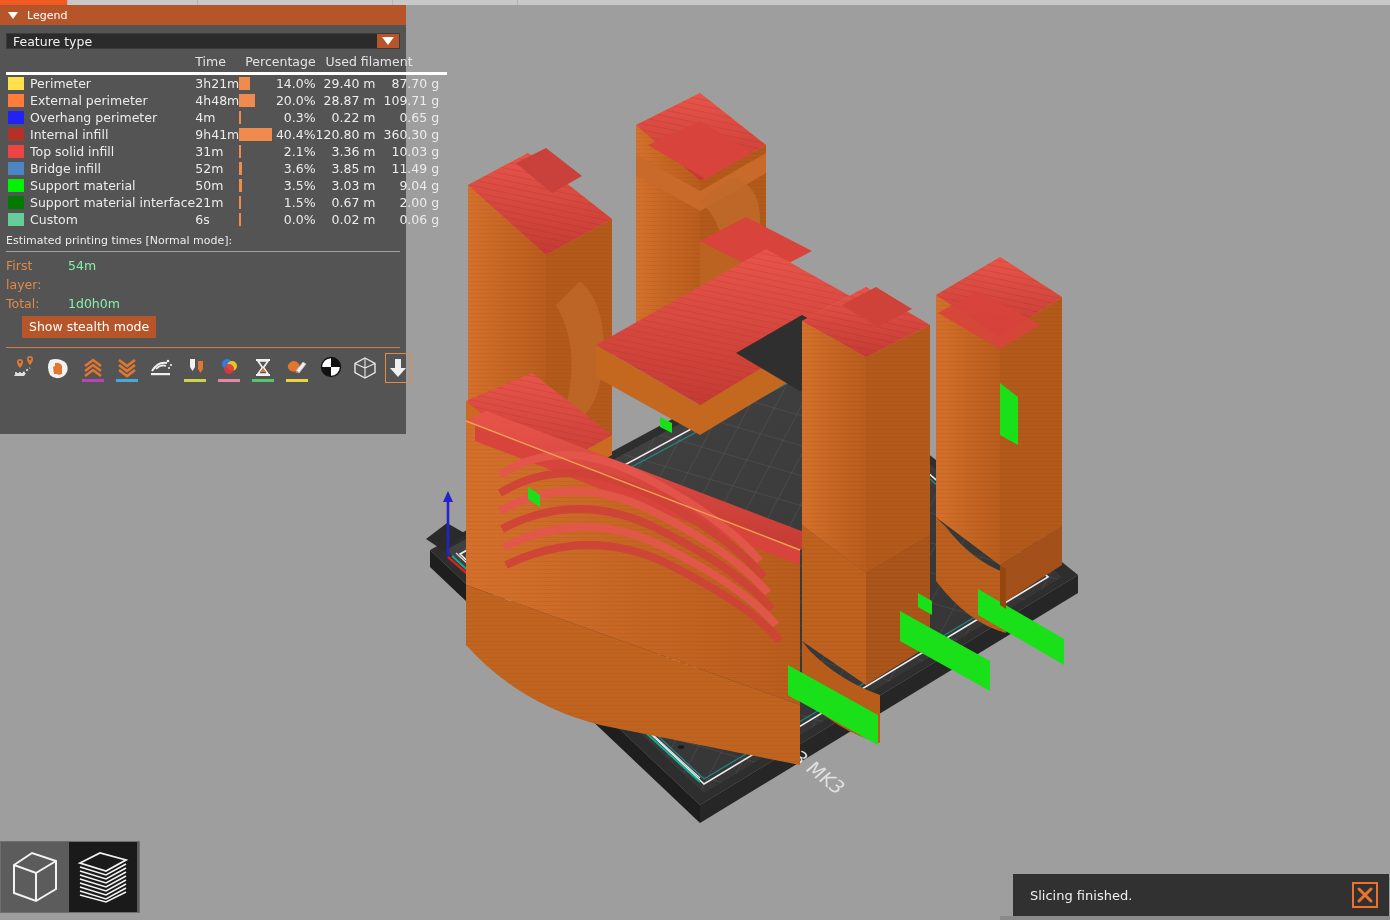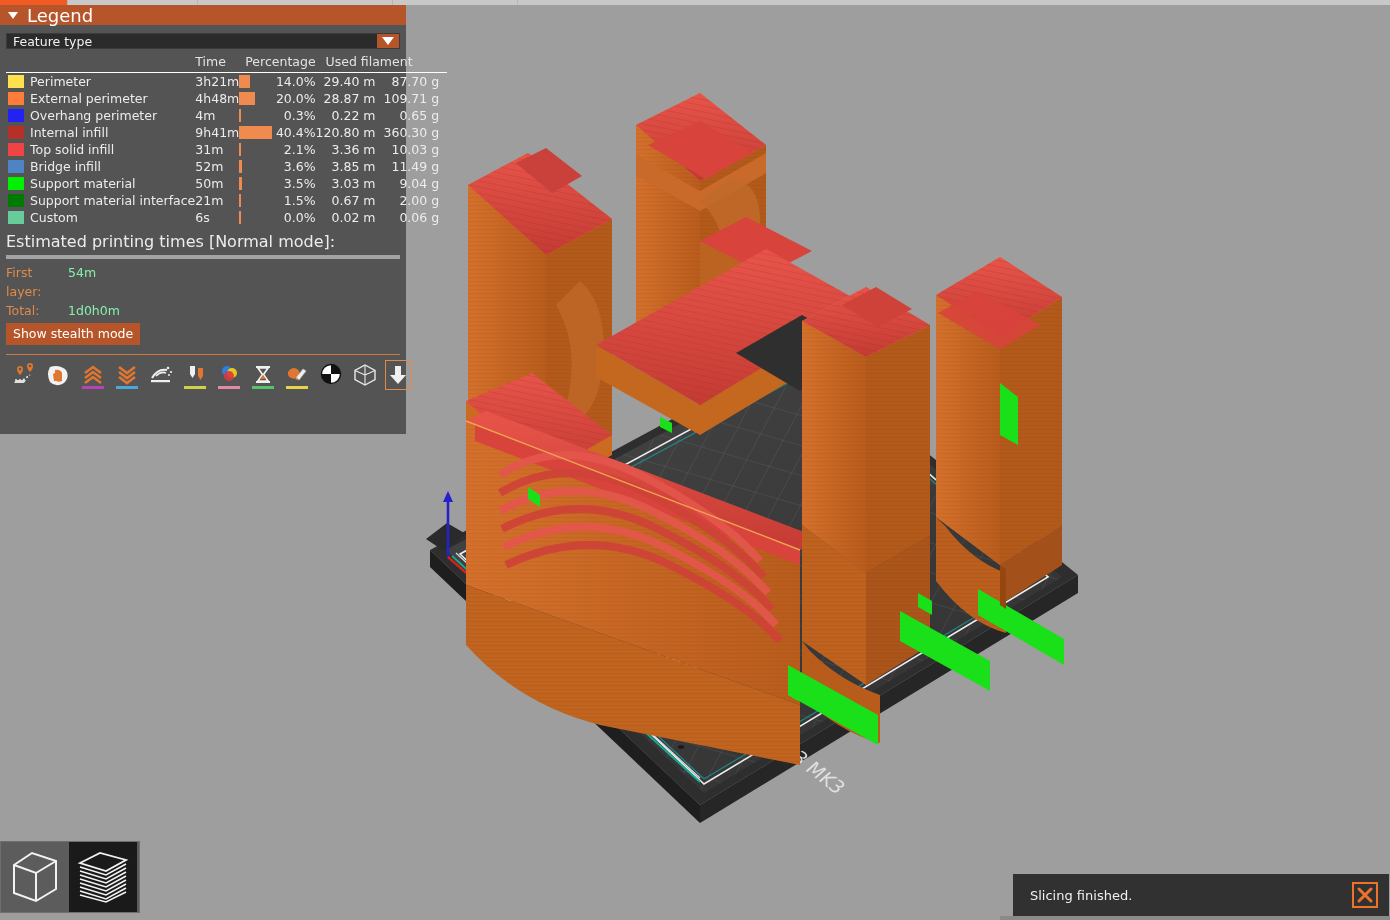--- a/index.html
+++ b/index.html
@@ -46,21 +46,21 @@
     width: 406px; height: 429px;
     background: #545454;
     color: #e8e8e8;
     font-size: 12.5px;
     z-index: 30;
     box-shadow: 0 0 0 0 rgba(0,0,0,0);
   }
   .legend-title {
     height: 20px; background: #b7552a; color: #fff;
     display: flex; align-items: center; gap: 9px;
-    padding: 0 8px; font-size: 18px;
+    padding: 0 8px; font-size: 11px;
   }
   .legend-title .tri {
     width: 0; height: 0;
     border-left: 5px solid transparent;
     border-right: 5px solid transparent;
     border-top: 7px solid #ffffff;
     display: inline-block;
   }
   .legend-body { padding: 6px 6px 0 6px; }
 
@@ -80,50 +80,50 @@
     border-left: 6px solid transparent;
     border-right: 6px solid transparent;
     border-top: 8px solid #ffffff;
   }
 
   
   table.legend-table { width: 100%; border-collapse: collapse; font-size: 12.5px; }
   table.legend-table th {
     font-weight: normal; color: #e3e3e3; padding: 1px 0 3px 0; text-align: left;
   }
-  table.legend-table thead tr { border-bottom: 1px solid #ffffff; }
+  table.legend-table thead tr { border-bottom: 3px solid #ffffff; }
   table.legend-table td { padding: 1px 0; color: #ececec; white-space: nowrap; }
 
   .c-swatch { width: 24px; }
   .c-swatch .sw {
     display: block; width: 16px; height: 13px; margin-left: 2px;
   }
   .c-label { width: 145px; padding-left: 6px !important; }
   .c-time  { width: 42px; }
   .c-bar   { width: 90px; }
   .c-pct   { width: 46px; text-align: right; }
   .c-len   { width: 58px; text-align: right; padding-right: 8px !important;}
   .c-wt    { width: 56px; text-align: right; padding-right: 8px !important;}
 
   .barwrap { height: 13px; display: block; position: relative; }
   .bar { position: absolute; left: 0; top: 0; height: 13px; background: #ef8b4e; min-width: 2px; }
 
   .est-line {
     margin-top: 4px; padding: 2px 0 4px 0;
-    border-bottom: 4px solid #a3a3a3; color: #ececec; font-size: 16px;
+    border-bottom: 1px solid #a3a3a3; color: #ececec; font-size: 11px;
   }
   .times { padding-top: 4px; }
   .time-row { display: flex; font-size: 12.5px; line-height: 19px; }
   .time-row .k { color: #e08a4a; width: 62px; }
   .time-row .v { color: #86efac; text-align: center; }
   .stealth-btn {
     margin-top: 3px; display: inline-block;
     background: #b7552a; color: #ffffff;
     border: none; font-size: 12.5px; font-family: inherit;
-    padding: 3px 7px 4px 7px; cursor: pointer;
+    padding: 3px 7px 4px 7px; cursor: pointer; margin-left: 16px;
   }
 
   .legend-sep {
     margin: 9px 0 0 0; height: 1px; background: #d07a40;
   }
 
   
   .toolrow {
     display: flex; align-items: flex-end; gap: 8px;
     padding: 6px 4px 0 6px;

